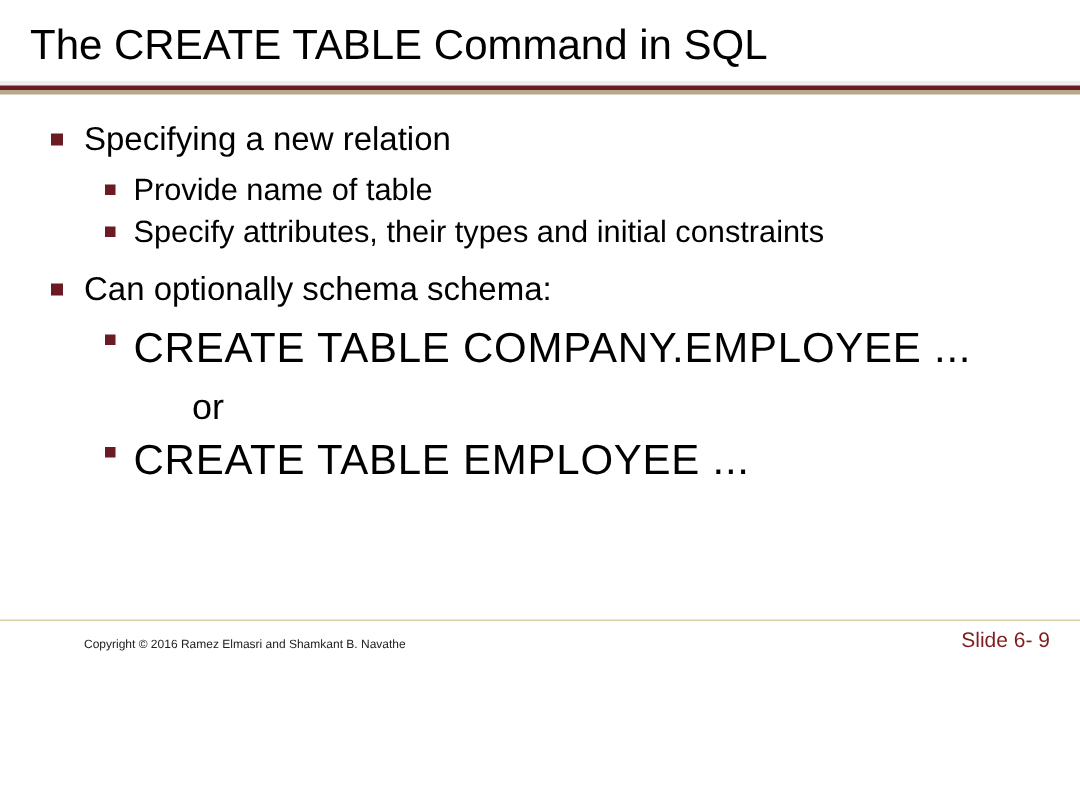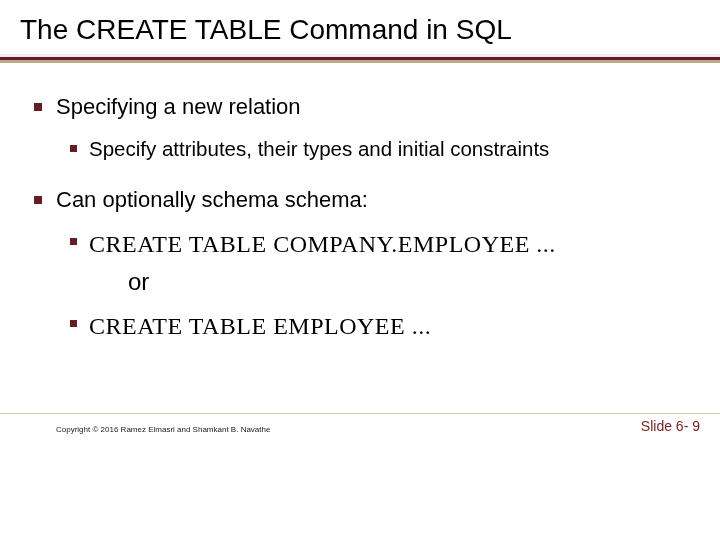--- a/index.html
+++ b/index.html
@@ -30,21 +30,20 @@
   .sep3 { background:#b7a98a; height:3px;}
   .content {
     padding: 16px 34px 0 34px;
     font-size: 22px;
     line-height: 1.3;
   }
   .b-row {
     display: flex;
     align-items: flex-start;
     margin-bottom: 6px;
-    margin-top: 14px;
   }
   .sq {
     width: 8px;
     height: 8px;
     background: #6a1b23;
     flex: 0 0 auto;
     margin-top: 10px;
     margin-right: 14px;
   }
   .sq.small {
@@ -55,22 +54,22 @@
   }
   .sub {
     margin-left: 36px;
     font-size: 20.5px;
   }
   .sub .b-row { margin-bottom: 2px; }
   .subsub {
     margin-left: 36px;
   }
   .mono {
-    font-family: Liberation Serif, serif;
-    font-size: 24px;
+    font-family: Liberation Sans, sans-serif;
+    font-size: 28px;
     letter-spacing: 0.5px;
   }
   .indent-or {
     margin-left: 22px;
     font-size: 24px;
     margin-top: 6px;
     margin-bottom: 2px;
   }
   .footer {
     position: absolute;
@@ -113,20 +112,24 @@
   <div class="content">
 
     <div class="b-row">
       <div class="sq"></div>
       <div>Specifying a new relation</div>
     </div>
 
     <div class="sub">
       <div class="b-row">
         <div class="sq small"></div>
+        <div>Provide name of table</div>
+      </div>
+      <div class="b-row">
+        <div class="sq small"></div>
         <div>Specify attributes, their types  and initial constraints</div>
       </div>
     </div>
 
     <div style="height:8px"></div>
 
     <div class="b-row">
       <div class="sq"></div>
       <div>Can optionally schema schema:</div>
     </div>

